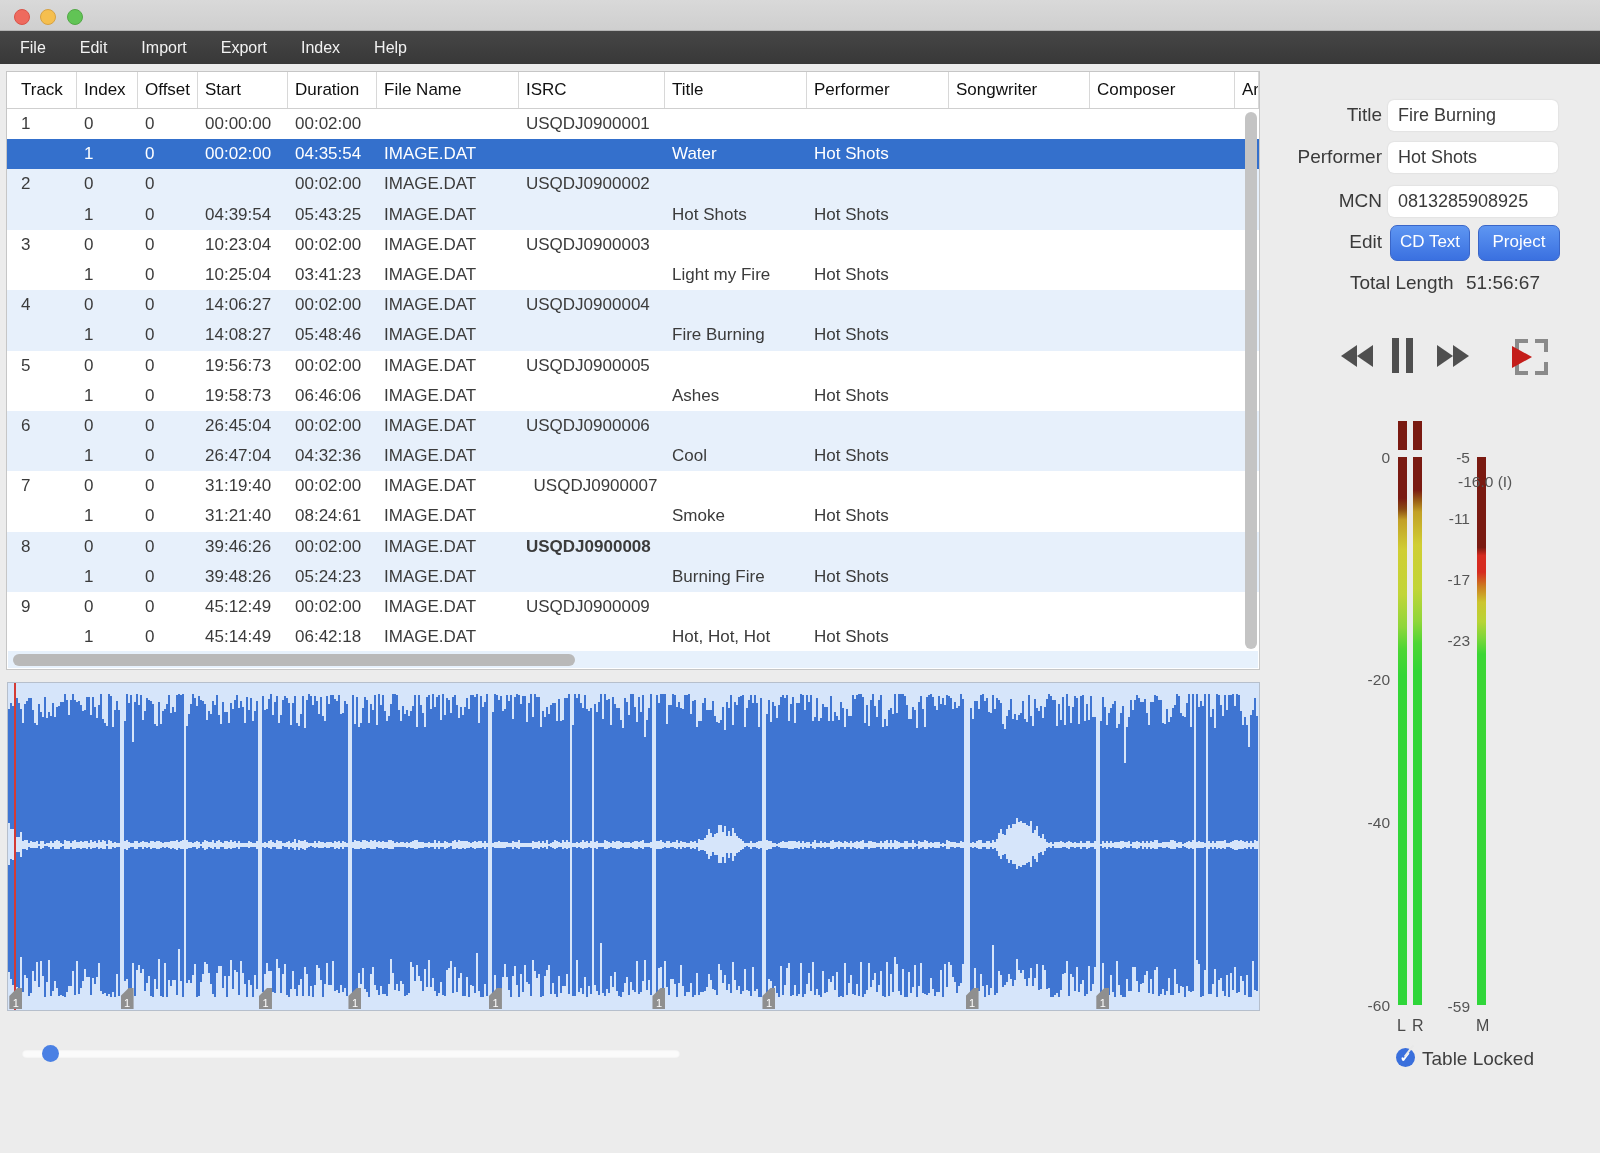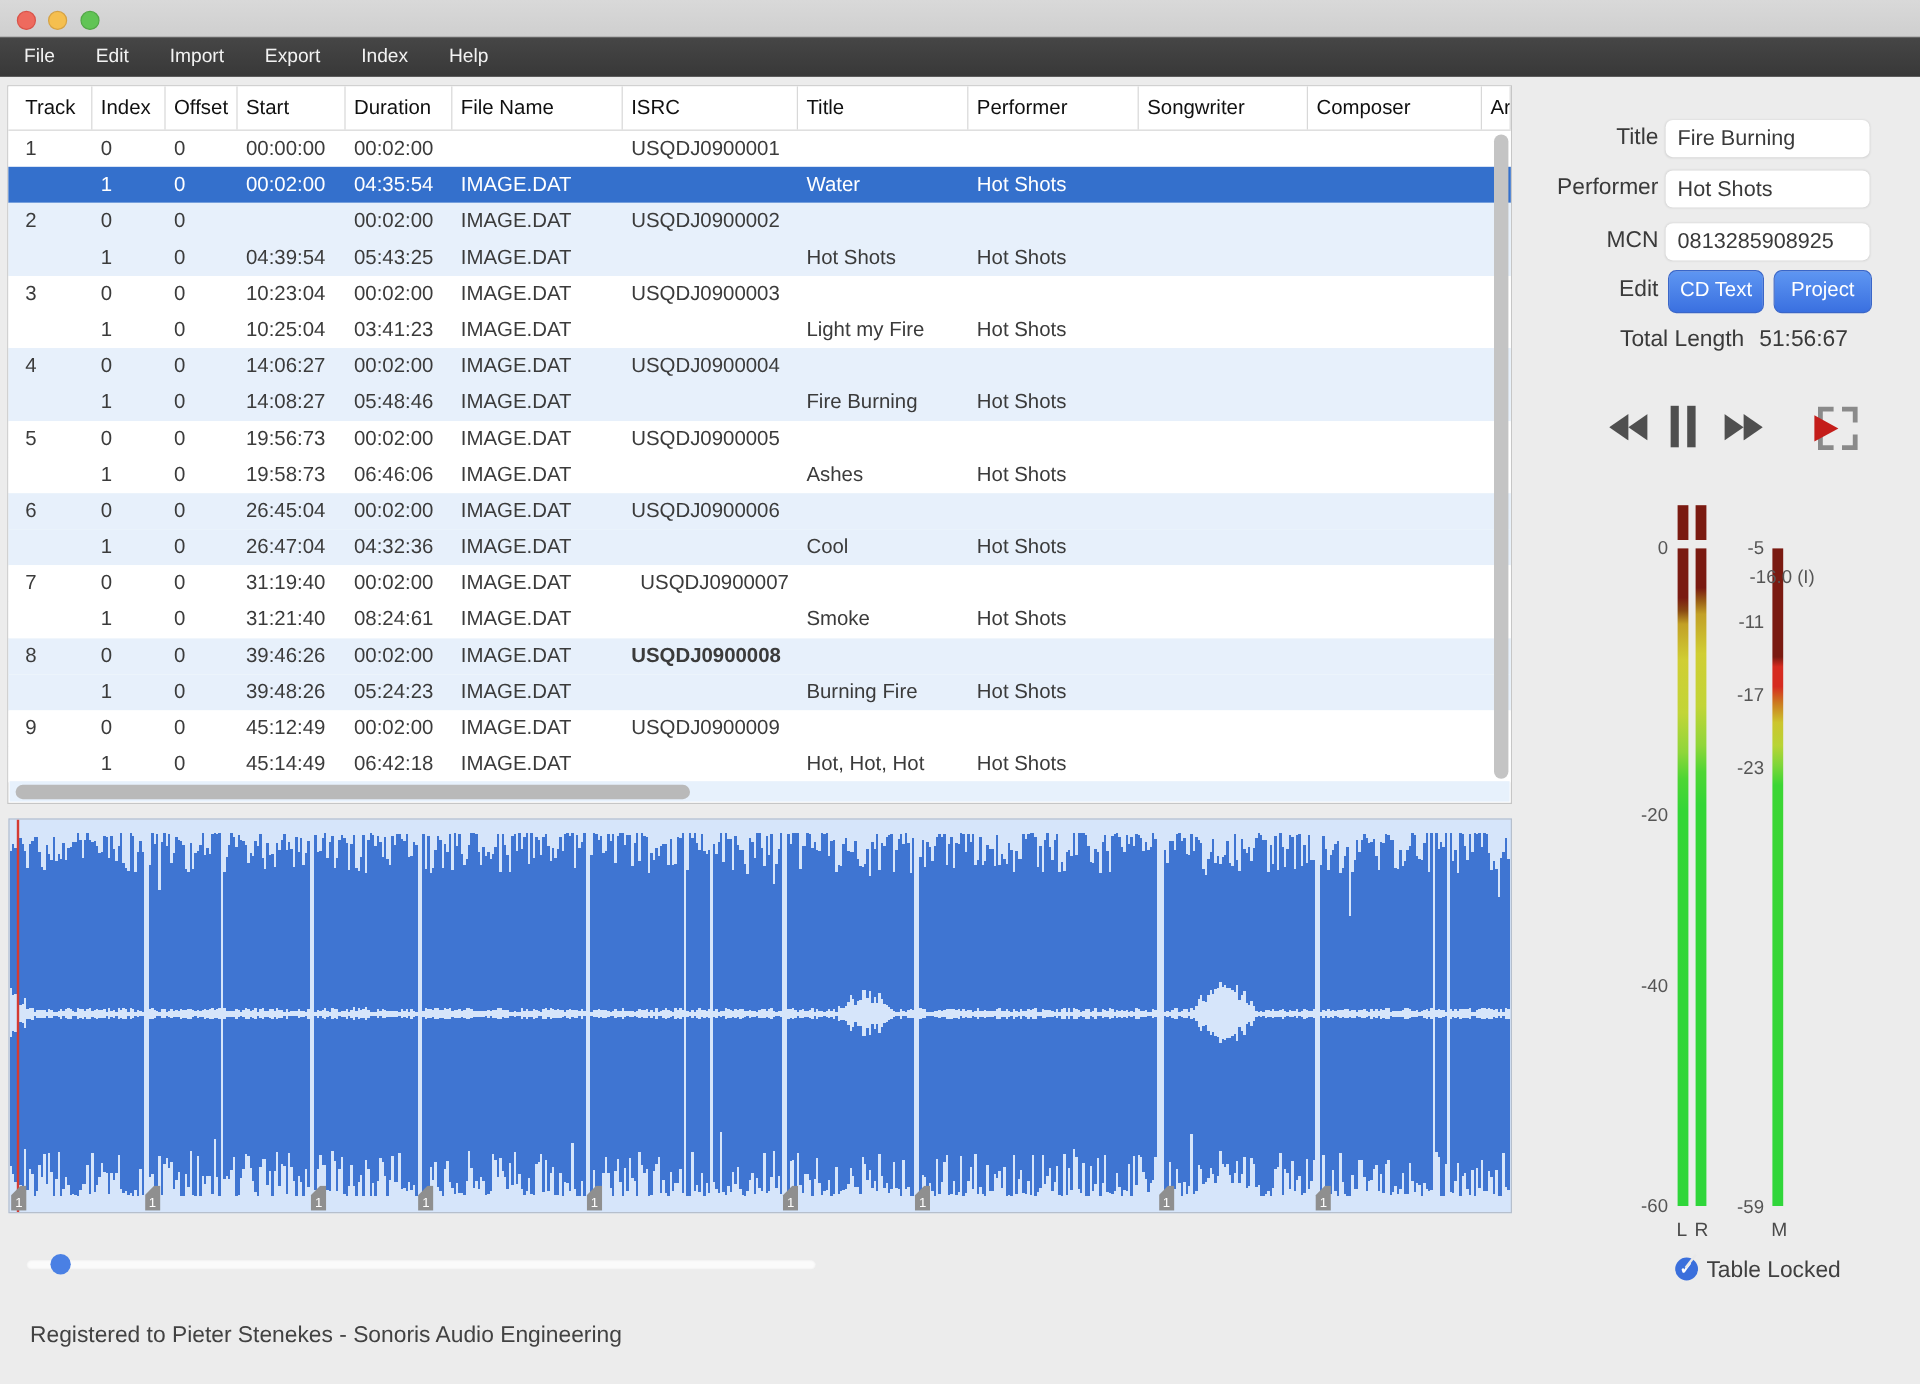--- a/index.html
+++ b/index.html
@@ -425,15 +425,14 @@
   <div class="abs chlabel" style="left:1397px;top:1017px;">L</div>
   <div class="abs chlabel" style="left:1412px;top:1017px;">R</div>
   <div class="abs chlabel" style="left:1476px;top:1017px;">M</div>
 
   <div class="abs slider-track"></div>
   <div class="abs slider-thumb"></div>
   <div class="abs lockicon">✓</div>
   <div class="abs lockpen"></div>
   <div class="abs locklabel">Table Locked</div>
 
-  <div class="abs statusbar">Registered to Pieter Stenekes - Sonoris Audio Engineering</div>
 
 </div>
 
 </body></html>

